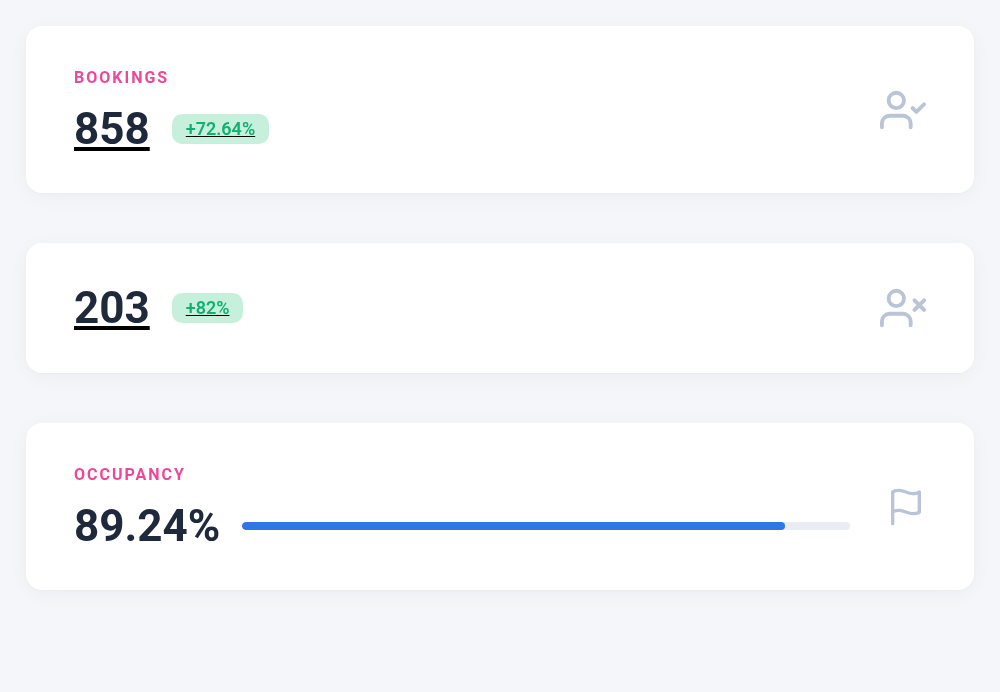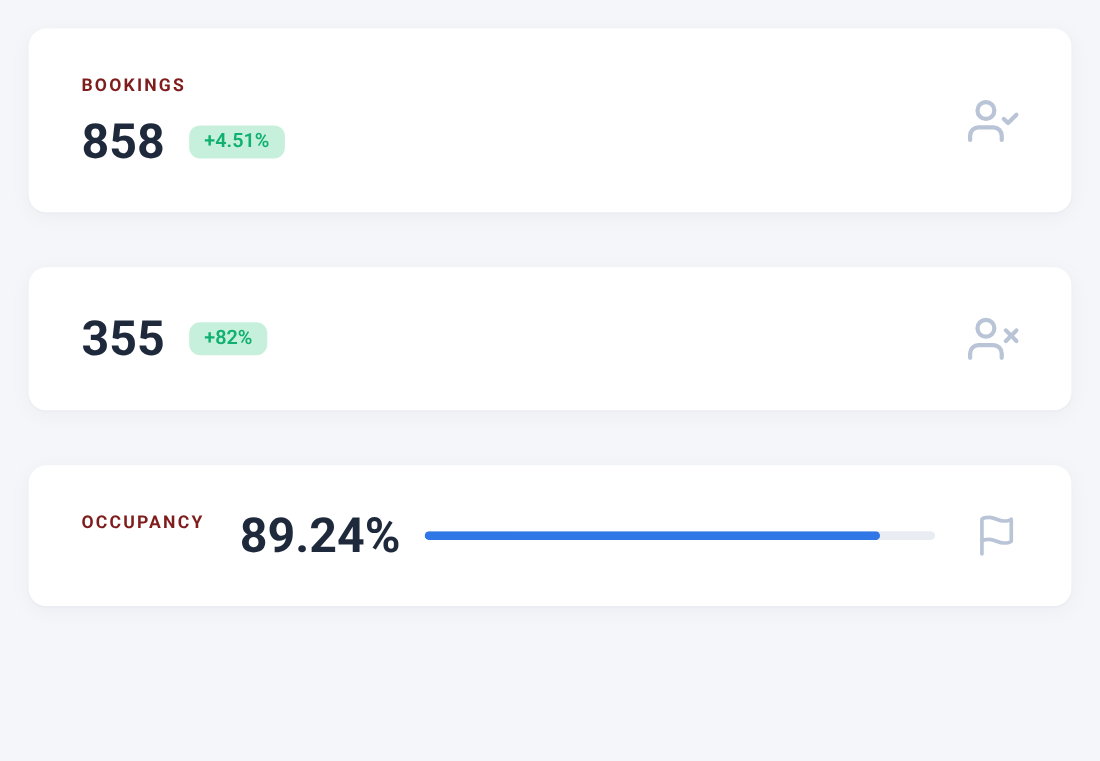--- a/index.html
+++ b/index.html
@@ -24,27 +24,28 @@
   .card-left {
     display: flex;
     flex-direction: column;
     gap: 20px;
     flex: 0 0 auto;
   }
   .label {
     font-size: 16px;
     font-weight: 700;
     letter-spacing: 2px;
-    color: #7f1d1d;
+    color: #ec4899;
     text-transform: uppercase;
   }
   .value-row {
     display: flex;
     align-items: center;
     gap: 22px;
+    text-decoration: underline;
   }
   .value {
     font-size: 44px;
     font-weight: 700;
     color: #1e293b;
     line-height: 1;
   }
   .badge {
     display: inline-flex;
     align-items: center;
@@ -79,51 +80,51 @@
     overflow: hidden;
   }
   .progress-fill {
     position: absolute;
     top: 0; left: 0; bottom: 0;
     background: #2f76e6;
     border-radius: 4px;
   }
   .card-occupancy-main {
     display: flex;
-    flex-direction: row;
-    gap: 32px;
+    flex-direction: column;
+    gap: 20px;
     flex: 1 1 auto;
     margin-right: 36px;
   }
   svg { display: block; }
 </style>
 </head>
 <body>
 
 <div class="card">
   <div class="card-left">
     <div class="label">BOOKINGS</div>
     <div class="value-row">
       <div class="value">858</div>
-      <div class="badge">+4.51%</div>
+      <div class="badge">+72.64%</div>
     </div>
   </div>
   <div class="icon-box">
     <svg width="46" height="46" viewBox="0 0 24 24" fill="none" stroke="currentColor" stroke-width="2" stroke-linecap="round" stroke-linejoin="round">
       <path d="M16 21v-2a4 4 0 0 0-4-4H5a4 4 0 0 0-4 4v2"></path>
       <circle cx="8.5" cy="7" r="4"></circle>
       <polyline points="17 11 19 13 23 9"></polyline>
     </svg>
   </div>
 </div>
 
 <div class="card">
   <div class="card-left">
     <div class="value-row">
-      <div class="value">355</div>
+      <div class="value">203</div>
       <div class="badge">+82%</div>
     </div>
   </div>
   <div class="icon-box">
     <svg width="46" height="46" viewBox="0 0 24 24" fill="none" stroke="currentColor" stroke-width="2" stroke-linecap="round" stroke-linejoin="round">
       <path d="M16 21v-2a4 4 0 0 0-4-4H5a4 4 0 0 0-4 4v2"></path>
       <circle cx="8.5" cy="7" r="4"></circle>
       <line x1="18" y1="8" x2="23" y2="13"></line>
       <line x1="23" y1="8" x2="18" y2="13"></line>
     </svg>

